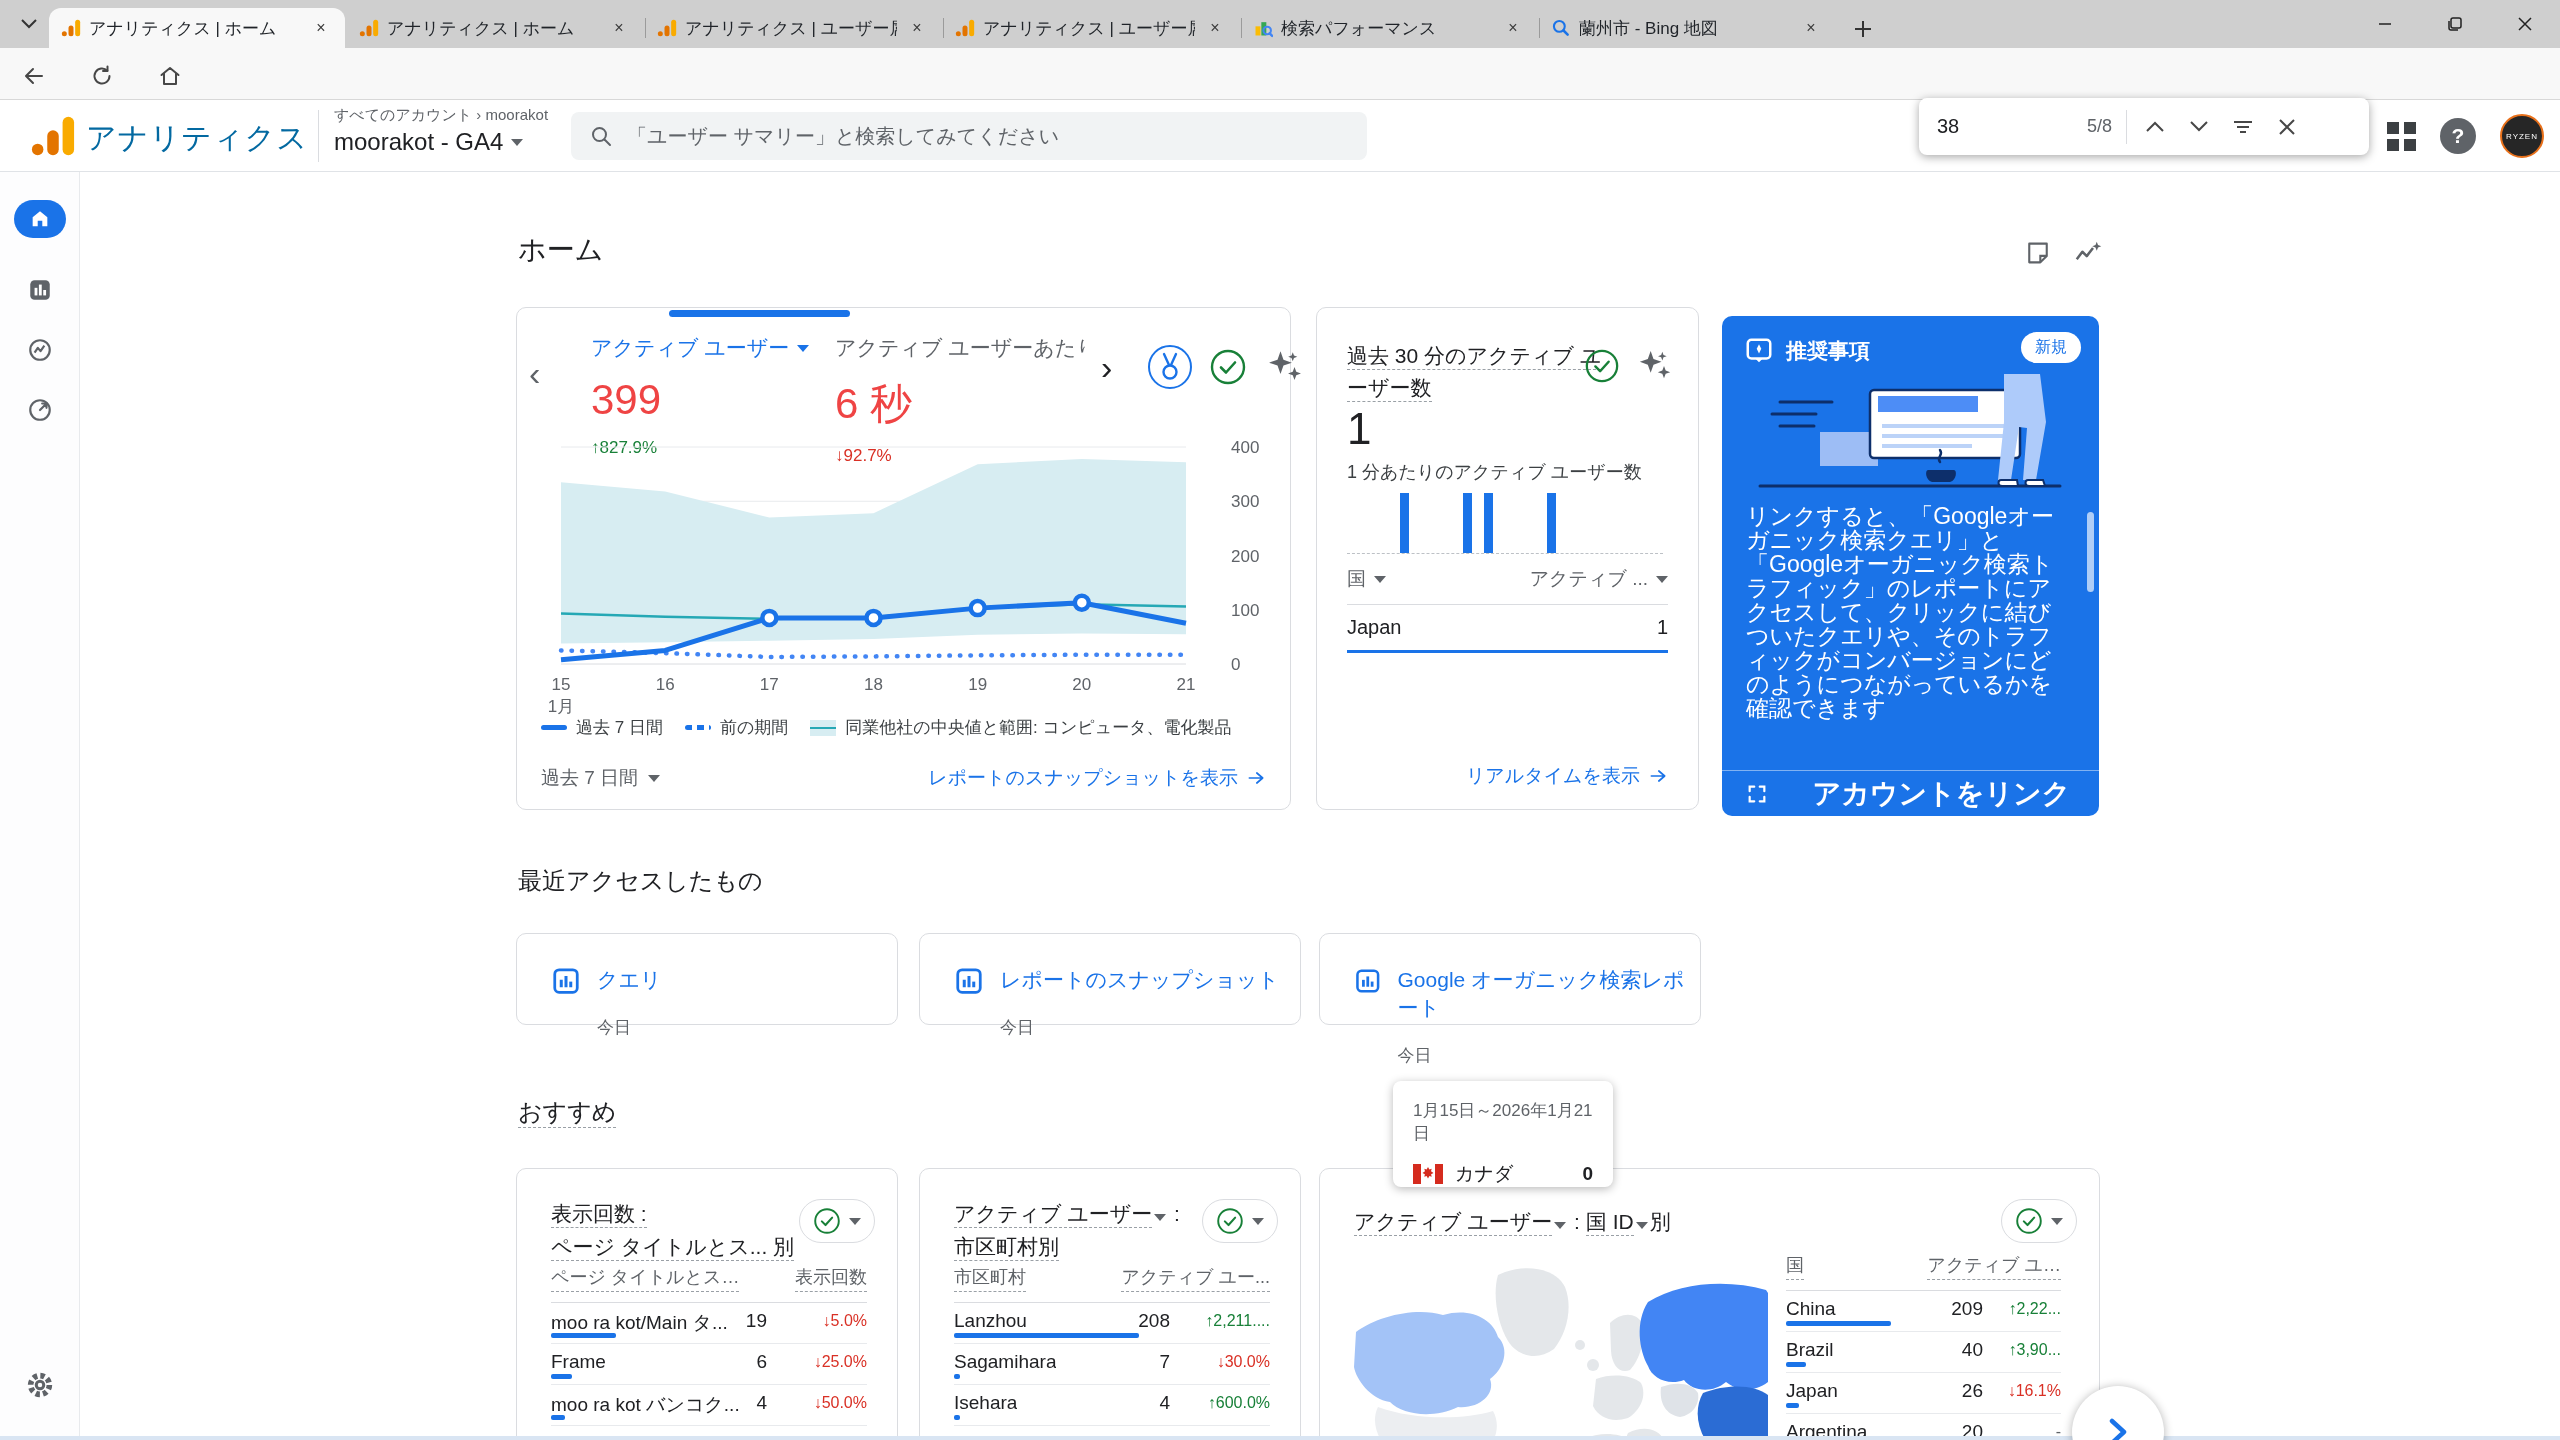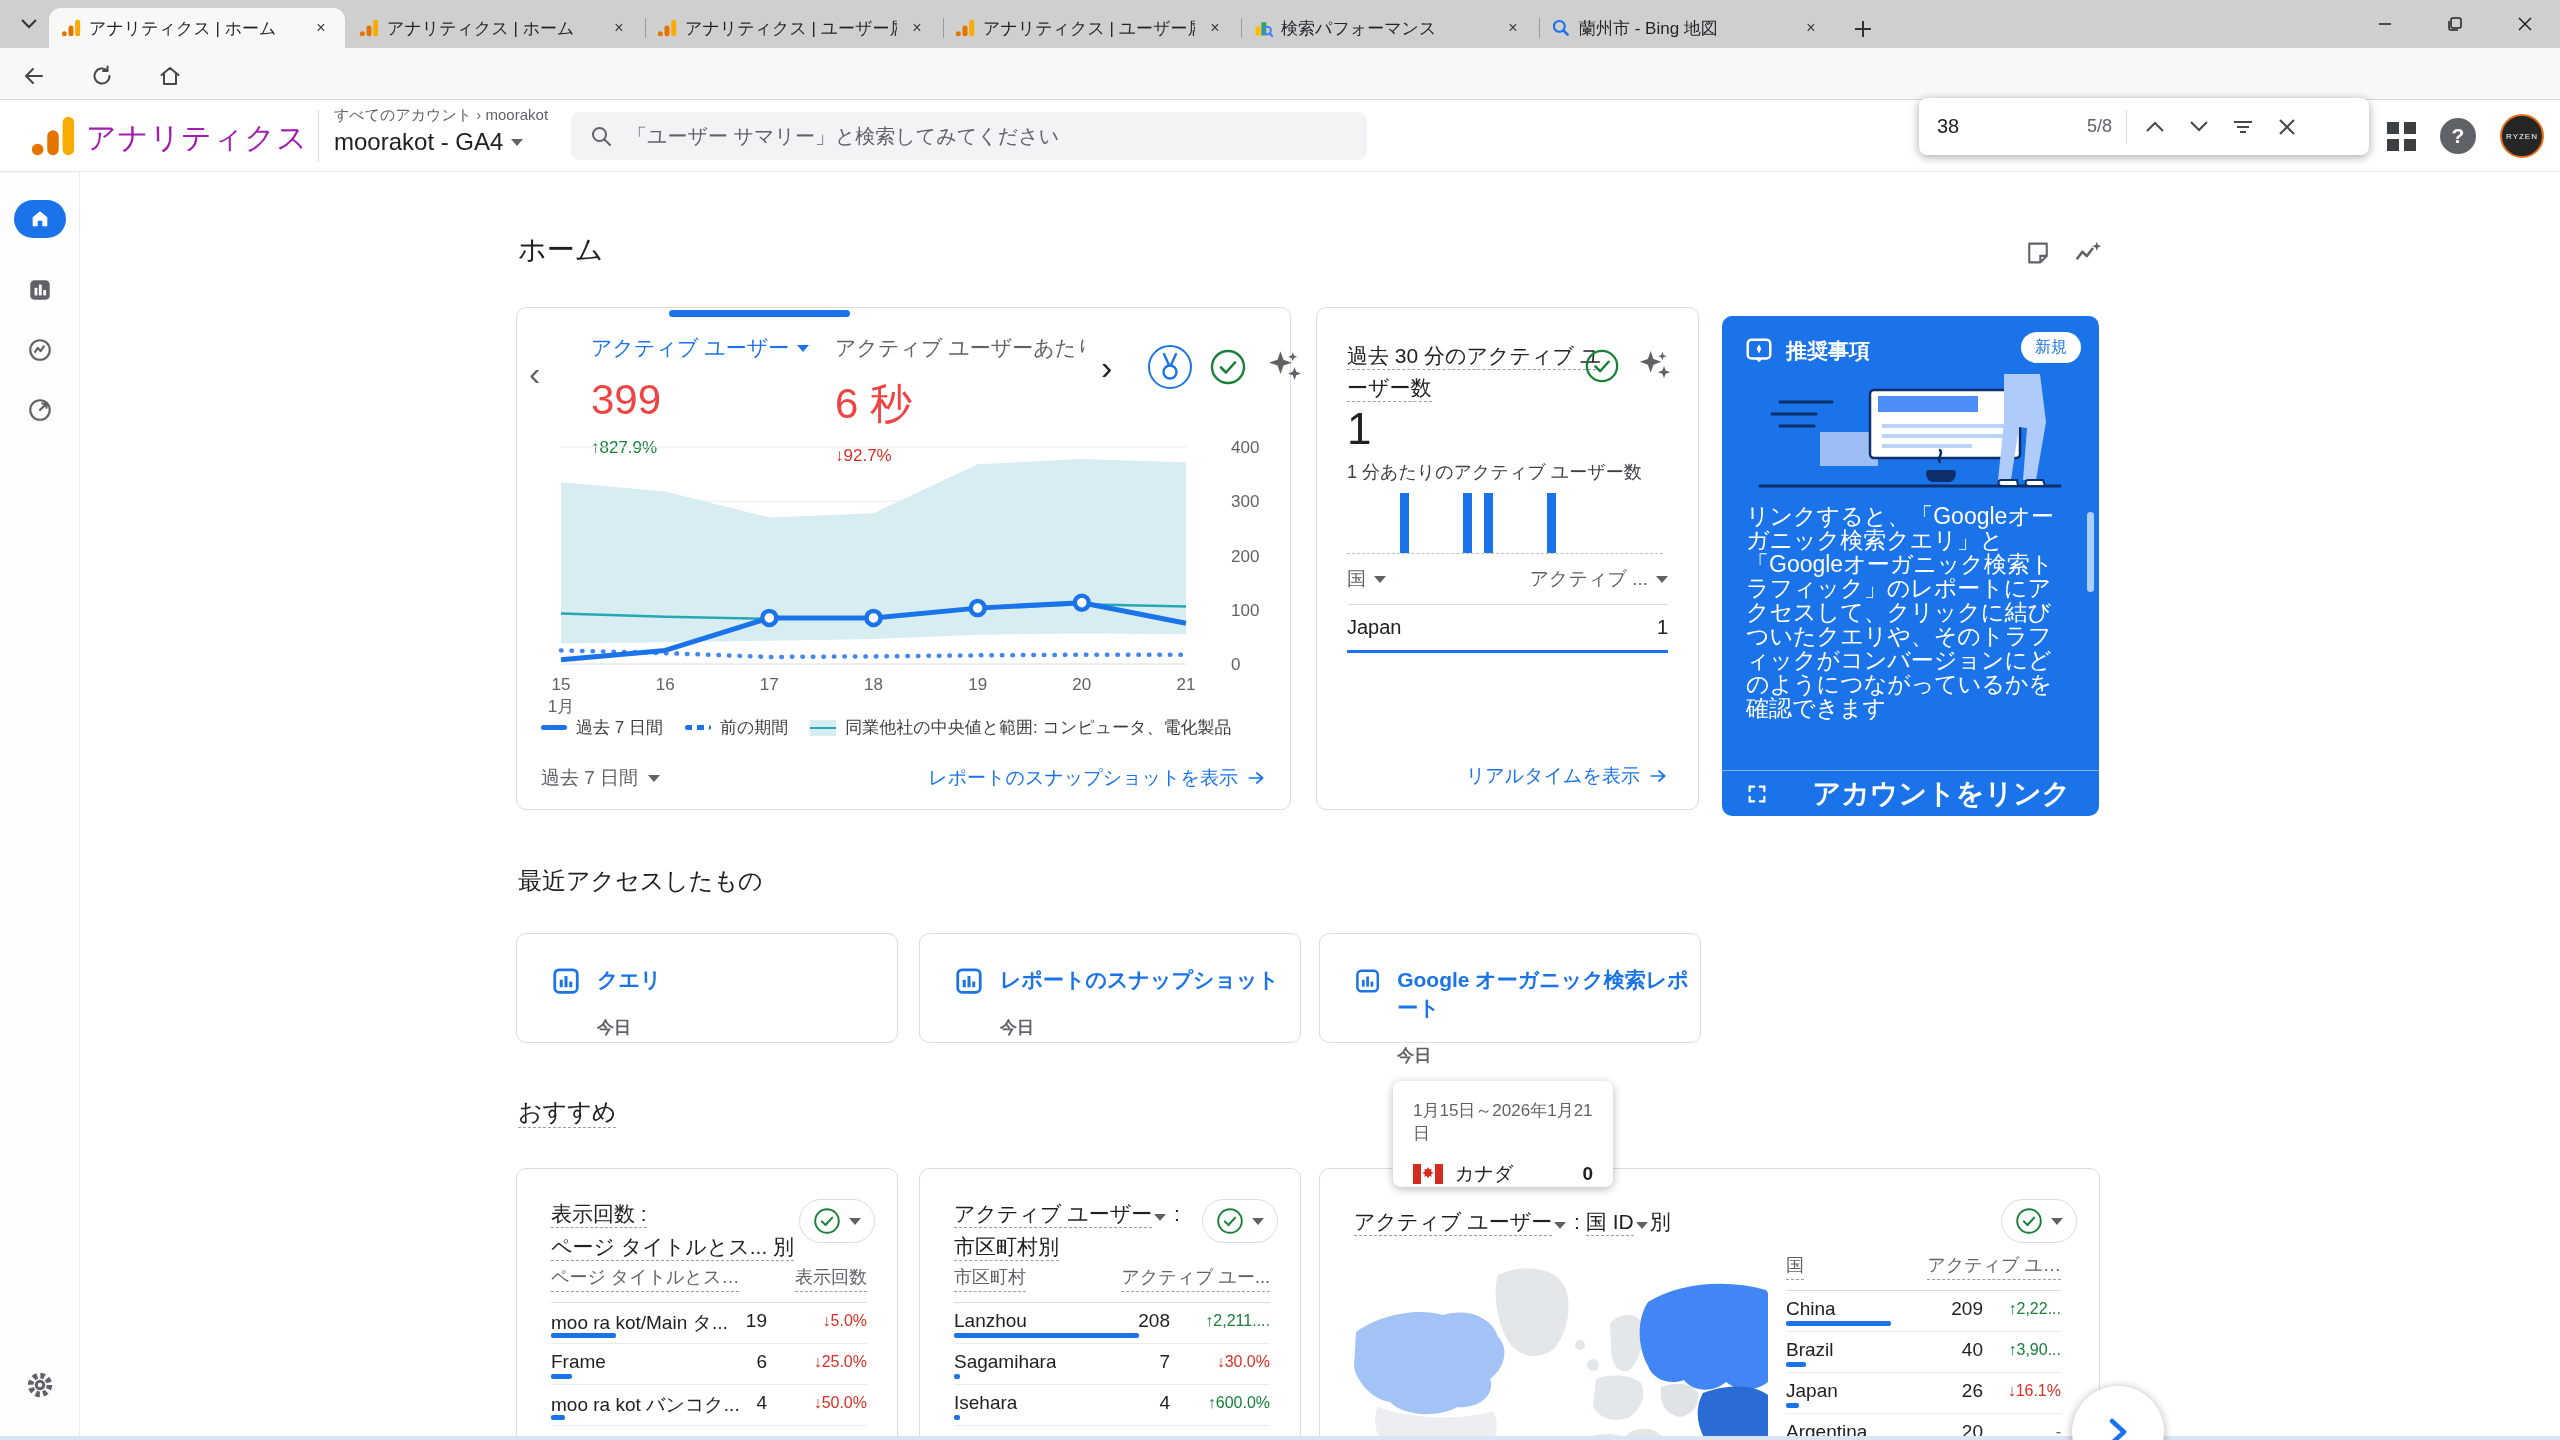--- a/index.html
+++ b/index.html
@@ -21,21 +21,21 @@
 .urlbar{position:absolute;left:210px;top:56px;width:2158px;height:38px;background:#fff;border:1px solid #c7c7c7;border-radius:19px;display:flex;align-items:center;padding:0 10px 0 16px;}
 .url-text{font-size:17px;color:#1f2328;flex:1;white-space:nowrap;overflow:hidden;margin-left:10px;}
 .pillicon{width:34px;height:34px;border-radius:50%;display:flex;align-items:center;justify-content:center;flex:none;}
 .pillicon.circled{background:#dcdcdc;}
 .tbright{position:absolute;right:8px;top:54px;display:flex;align-items:center;gap:10px;}
 .tbicon{width:38px;height:38px;display:flex;align-items:center;justify-content:center;border-radius:6px;}
 .tbdivider{width:1px;height:24px;background:#c9c9c9;}
 .edge-avatar{width:32px;height:32px;border-radius:50%;background:radial-gradient(circle at 35% 30%,#e6d3b3,#a08363 55%,#463828 95%);}
 
 .gaheader{position:absolute;left:0;top:100px;width:2560px;height:72px;background:#fff;border-bottom:1px solid #e0e3e7;}
-.ga-product{position:absolute;left:86px;top:18px;font-size:30px;color:#a21caf;letter-spacing:1px;}
+.ga-product{position:absolute;left:86px;top:18px;font-size:30px;color:#0369a1;letter-spacing:1px;}
 .ga-hdiv{position:absolute;left:318px;top:10px;width:1px;height:52px;background:#dadce0;}
 .ga-crumb{position:absolute;left:334px;top:6px;font-size:15px;color:#5f6368;}
 .ga-prop{position:absolute;left:334px;top:28px;font-size:24px;color:#202124;display:flex;align-items:center;gap:8px;}
 .ga-search{position:absolute;left:571px;top:12px;width:796px;height:48px;background:#f1f3f4;border-radius:8px;display:flex;align-items:center;padding:0 18px;gap:14px;}
 .ga-search-ph{font-size:20px;color:#5f6368;}
 .ga-right{position:absolute;right:16px;top:14px;display:flex;align-items:center;gap:24px;}
 .helpbtn{width:36px;height:36px;border-radius:50%;background:#5f6368;color:#fff;font-size:21px;font-weight:bold;display:flex;align-items:center;justify-content:center;}
 .appsgrid{display:grid;grid-template-columns:12px 12px;grid-gap:5px;}
 .appsgrid i{width:12px;height:12px;background:#3c4043;}
 .ryzen{width:44px;height:44px;border-radius:50%;background:#262626;display:flex;align-items:center;justify-content:center;color:#fff;font-size:8px;letter-spacing:1px;border:2px solid #e8701a;}
@@ -97,21 +97,21 @@
 .reco{left:1722px;top:316px;width:377px;height:500px;background:#1a73e8;border:none;color:#fff;overflow:hidden;}
 .reco-head{position:absolute;left:22px;top:20px;display:flex;align-items:center;gap:12px;font-size:21px;font-weight:bold;}
 .reco-badge{position:absolute;right:18px;top:16px;background:#fff;color:#1a73e8;font-size:16px;padding:5px 14px;border-radius:16px;}
 .reco-body{position:absolute;left:24px;top:188px;width:318px;font-size:23px;line-height:24px;}
 .reco-reason{position:absolute;left:24px;top:366px;width:318px;font-size:18px;line-height:24px;}
 .reco-scroll{position:absolute;right:5px;top:196px;width:7px;height:80px;background:rgba(255,255,255,.65);border-radius:4px;}
 .reco-footer{position:absolute;left:0;right:0;bottom:0;height:46px;border-top:1px solid rgba(255,255,255,.45);display:flex;align-items:center;}
 .reco-cta{position:absolute;left:50%;transform:translateX(-38%);font-size:28px;font-weight:bold;white-space:nowrap;}
 
 .sect-title{position:absolute;font-size:24px;color:#202124;}
-.rc{top:933px;width:382px;height:110px;font-weight:bold;}
+.rc{top:933px;width:382px;height:92px;}
 .rc-in{display:flex;align-items:flex-start;padding:32px 0 0 34px;gap:16px;}
 .rc-label{font-size:21px;color:#1a73e8;}
 .rc-time{font-size:17px;color:#5f6368;margin-top:22px;}
 
 .scard{top:1168px;height:470px;}
 .stitle{position:absolute;left:34px;top:28px;font-size:21px;color:#202124;line-height:33px;white-space:nowrap;}
 .checkpill{position:absolute;right:22px;top:30px;width:76px;height:44px;border:1px solid #dadce0;border-radius:22px;background:#fff;display:flex;align-items:center;justify-content:center;gap:8px;}
 .stable{position:absolute;left:34px;top:96px;right:30px;}
 .thead{display:flex;justify-content:space-between;font-size:18px;color:#5f6368;padding-bottom:10px;border-bottom:1px solid #dadce0;}
 .srow{position:relative;height:41px;border-bottom:1px solid #e8eaed;}

